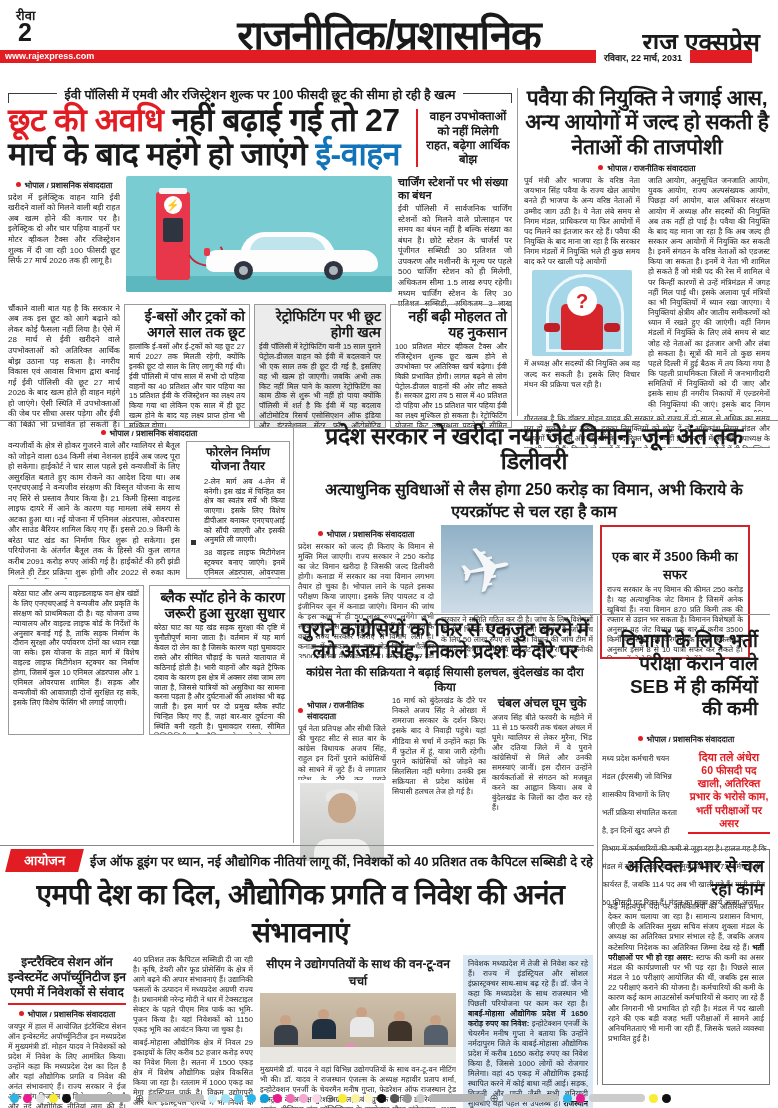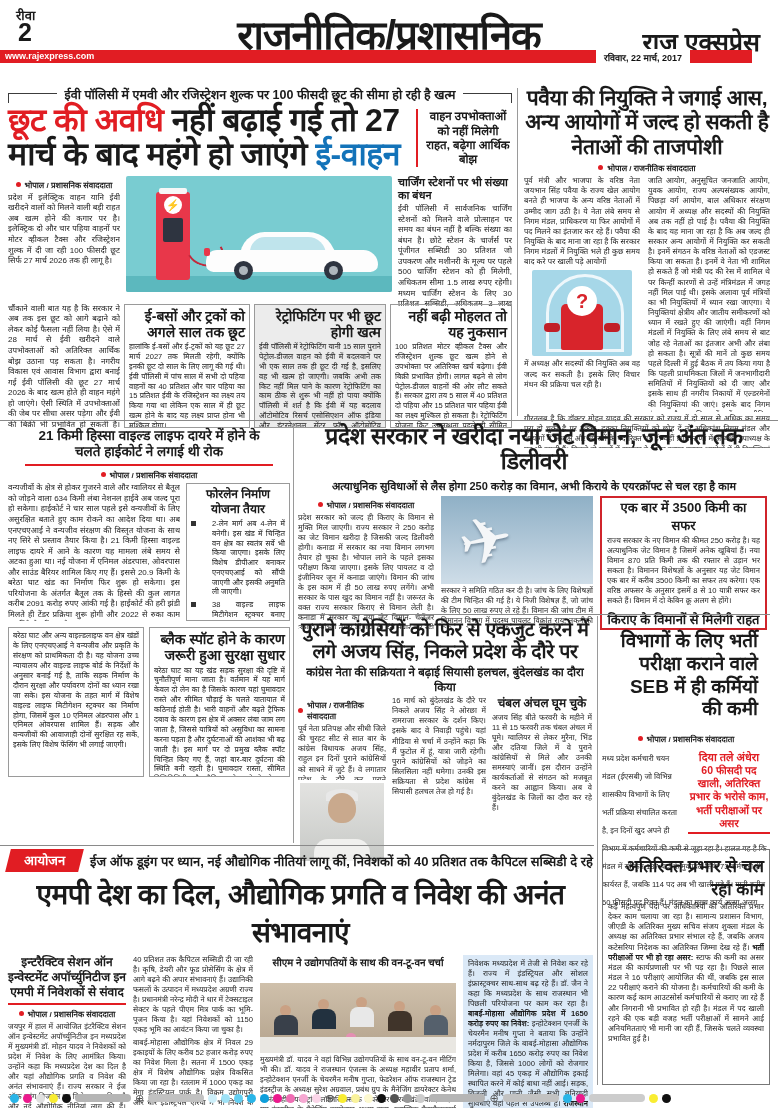--- a/index.html
+++ b/index.html
@@ -68,30 +68,30 @@
   .ca-l{left:12px;} .ca-r{right:12px;}
   .qcirc{position:absolute;left:35px;top:16px;width:30px;height:30px;background:#fff;border-radius:50%;
          color:#d8242b;font-size:20px;font-weight:800;text-align:center;line-height:30px;}
   
   .hwy-head{margin:0;font-size:26px;line-height:1.12;font-weight:800;text-align:center;letter-spacing:-0.5px;}
   .hwy-sub{width:88%;margin:4px auto 0;font-size:13.5px;font-weight:800;text-align:center;line-height:1.2;
            border-bottom:2px solid #e11d23;padding-bottom:4px;}
   .hwy-row{display:flex;gap:6px;margin-top:2px;height:138px;}
   .sidebox{width:104px;flex:0 0 auto;border:1px solid #9a9a9a;padding:3px 4px;box-sizing:border-box;overflow:hidden;}
   .sidebox h4{margin:0 0 3px;font-size:12px;font-weight:800;text-align:center;line-height:1.2;}
-  .blt{display:flex;gap:16px;font-size:7.5px;line-height:1.3;text-align:justify;margin-bottom:3px;}
+  .blt{display:flex;gap:8px;font-size:7.5px;line-height:1.3;text-align:justify;margin-bottom:3px;align-items:flex-end;}
   .blt .sq{flex:0 0 auto;width:5px;height:5px;background:#333;margin-top:2px;}
   .hwy-boxes{display:flex;gap:5px;margin-top:6px;height:150px;}
   
   .jet-head{margin:0;font-size:23px;line-height:1.1;font-weight:800;text-align:center;letter-spacing:-0.4px;}
-  .jet-sub{margin:3px 0 0;font-size:11px;font-weight:bold;text-align:center;}
+  .jet-sub{margin:3px 0 0;font-size:16px;font-weight:bold;text-align:center;}
   .jet-row{display:flex;gap:7px;margin-top:3px;height:134px;}
   .jet-photo{width:152px;height:88px;background:linear-gradient(#8fb0c6,#cfdde8);position:relative;overflow:hidden;flex:0 0 auto;}
   .plane{position:absolute;left:18px;top:8px;font-size:64px;color:#f4f6f8;transform:rotate(-12deg);text-shadow:0 2px 3px rgba(40,60,80,.45);}
-  .redbox{width:167px;flex:0 0 auto;border:2px solid #d0242b;padding:0 5px;box-sizing:border-box;overflow:hidden;}
+  .redbox{width:150px;flex:0 0 auto;border:2px solid #d0242b;padding:20px 5px;box-sizing:border-box;overflow:hidden;}
   .redbox h4{margin:0 0 2px;font-size:13px;font-weight:800;text-align:center;}
   .redbox .jtext{font-size:7.6px;}
   
   .ajay-head{margin:0;font-size:19.5px;line-height:1.14;font-weight:800;text-align:center;letter-spacing:-0.3px;}
   .ajay-sub{margin:2px 0 0;font-size:11.5px;font-weight:bold;text-align:center;}
   .ajay-row{display:flex;gap:6px;margin-top:2px;height:160px;}
   .portrait{width:84px;height:78px;background:linear-gradient(#e3e3e1,#c7c9c6);position:relative;margin:3px auto;overflow:hidden;}
   .p-head{position:absolute;left:28px;top:10px;width:28px;height:30px;background:#c9a98d;border-radius:50% 50% 45% 45%;}
   .p-hair{position:absolute;left:26px;top:6px;width:32px;height:12px;background:#e8e8e8;border-radius:50% 50% 0 0;}
   .p-body{position:absolute;left:14px;bottom:-4px;width:56px;height:26px;background:#f0f0ee;border-radius:14px 14px 0 0;}
@@ -102,21 +102,21 @@
   .q2{color:#e11d23;font-weight:800;font-size:10.5px;line-height:1.25;border-bottom:2px solid #e11d23;padding-bottom:2px;}
   .seb .jtext{font-size:7.6px;}
   
   .mp-top{display:flex;align-items:center;gap:9px;}
   .mp-label{background:#e11d23;color:#fff;font-weight:800;font-size:13px;padding:2px 16px 3px;transform:skewX(-14deg);}
   .mp-label span{display:inline-block;transform:skewX(14deg);}
   .mp-kicker{font-size:13px;font-weight:800;}
   .mp-head{margin:2px 0 0;font-size:28px;font-weight:800;letter-spacing:-0.5px;text-align:center;}
   .mp-row{display:flex;gap:7px;margin-top:5px;height:166px;}
   .mp-sub{font-size:12px;font-weight:800;text-align:center;line-height:1.25;border-bottom:2px solid #e11d23;padding-bottom:3px;}
-  .mp-cap{font-size:10px;font-weight:800;text-align:center;margin-bottom:14px;}
+  .mp-cap{font-size:12px;font-weight:800;text-align:center;margin-bottom:4px;}
   .mp-photo{width:100%;height:70px;background:linear-gradient(#cdbca6,#b5a astronomy);background:linear-gradient(#cfc0ab,#b3a28c);position:relative;overflow:hidden;}
   .person{position:absolute;bottom:18px;width:24px;height:30px;}
   .person .ph{position:absolute;left:6px;top:0;width:11px;height:11px;background:#caa184;border-radius:50%;}
   .person .pb{position:absolute;left:0;top:10px;width:24px;height:20px;border-radius:8px 8px 0 0;background:#39404a;}
   .table{position:absolute;left:0;bottom:0;width:100%;height:16px;background:#e9e7e2;}
   .flower{position:absolute;left:44%;bottom:12px;width:10px;height:8px;background:#e48fb3;border-radius:50%;}
   .bluebox{background:#dbe9f7;padding:4px 5px;box-sizing:border-box;overflow:hidden;height:100%;}
   .bluebox .jtext{font-size:7.6px;}
   .sebc{border:1px solid #777;padding:4px 5px;box-sizing:border-box;overflow:hidden;}
   .sebc h4{margin:0 0 2px;font-size:17px;font-weight:800;text-align:right;}
@@ -131,21 +131,21 @@
 <body>
 
 <div class="page">
 
   <div class="abs hdr-region">रीवा</div>
   <div class="abs hdr-pageno">2</div>
   <div class="abs hdr-section">राजनीतिक/प्रशासनिक</div>
   <div class="abs hdr-mast">राज एक्सप्रेस</div>
   <div class="abs redbar">
     <span class="url">www.rajexpress.com</span>
-    <span class="datebox">रविवार, 22 मार्च, 2017</span>
+    <span class="datebox">रविवार, 22 मार्च, 2031</span>
     <span class="redsq"></span>
   </div>
 
   <div class="abs" style="left:8px;top:86px;width:504px;height:332px;">
     <div class="kickrow">
       <div class="k-line l"></div>
       <div class="kicktxt">ईवी पॉलिसी में एमवी और रजिस्ट्रेशन शुल्क पर 100 फीसदी छूट की सीमा हो रही है खत्म</div>
       <div class="k-line r"></div>
     </div>
     <div class="ev-headrow">
@@ -222,21 +222,20 @@
         <div class="jtext" style="height:60px;">में अध्यक्ष और सदस्यों की नियुक्ति अब वह जल्द कर सकती है। इसके लिए विचार मंथन की प्रक्रिया चल रही है।</div>
       </div>
       <div class="jtext" style="width:122px;">जाति आयोग, अनुसूचित जनजाति आयोग, युवक आयोग, राज्य अल्पसंख्यक आयोग, पिछड़ा वर्ग आयोग, बाल अधिकार संरक्षण आयोग में अध्यक्ष और सदस्यों की नियुक्ति अब तक नहीं हो पाई है। पवैया की नियुक्ति के बाद यह माना जा रहा है कि अब जल्द ही सरकार अन्य आयोगों में नियुक्ति कर सकती है। इनमें संगठन के वरिष्ठ नेताओं को एडजस्ट किया जा सकता है। इनमें वे नेता भी शामिल हो सकते हैं जो मंत्री पद की रेस में शामिल थे पर किन्हीं कारणों से उन्हें मंत्रिमंडल में जगह नहीं मिल पाई थी। इसके अलावा पूर्व मंत्रियों का भी नियुक्तियों में ध्यान रखा जाएगा। ये नियुक्तियां क्षेत्रीय और जातीय समीकरणों को ध्यान में रखते हुए की जाएंगी। वहीं निगम मंडलों में नियुक्ति के लिए लंबे समय से बाट जोह रहे नेताओं का इंतजार अभी और लंबा हो सकता है। सूत्रों की मानें तो कुछ समय पहले दिल्ली में हुई बैठक में तय किया गया है कि पहली प्राथमिकता जिलों में जनभागीदारी समितियों में नियुक्तियों को दी जाए और इसके साथ ही नगरीय निकायों में एल्डरमेनों की नियुक्तियां की जाएं। इसके बाद निगम मंडल और प्राधिकरणों में राजनीतिक नियुक्तियों पर विचार किया जाएगा। इस बात की भी चर्चा सरगर्म है कि फायदेमंद निगम मंडल इस बार वरिष्ठ विधायकों को दिए जाएंगे।</div>
     </div>
     <div class="jtext" style="margin-top:2px;height:34px;font-size:7.7px;">गौरतलब है कि डॉक्टर मोहन यादव की सरकार को राज्य में दो साल से अधिक का समय पूरा हो चुका है पर इक्का, दुक्का नियुक्तियों को छोड़ दें तो अधिकांश निगम मंडल और आयोगों में अध्यक्ष और सदस्यों के पद रिक्त पड़े हैं। वहीं प्राधिकरणों में अध्यक्ष, उपाध्यक्ष के पद भी खाली हैं। पिछले दो सालों में सरकार ने केवल इक्का दुक्का आयोगों में ही नियुक्तियां की हैं। अधिकांश आयोग खाली हैं। इनमें सबसे महत्वपूर्ण राज्य महिला आयोग है। यहां कानूनी पेचीदगियों के चलते अध्यक्ष और सदस्यों की नियुक्ति न होने से हजारों मामले सुनवाई के लिए लंबित हैं। इसके अलावा राज्य अनुसूचित</div>
   </div>
 
   <div class="abs rule-h" style="left:0;top:420px;width:778px;"></div>
 
   <div class="abs" style="left:8px;top:424px;width:282px;height:418px;">
-    <div class="hwy-sub">21 किमी हिस्सा वाइल्ड लाइफ दायरे में होने के चलते हाईकोर्ट ने लगाई थी रोक</div>
     <div class="byline">
         <span class="dot"></span>
         <span>भोपाल / प्रशासनिक संवाददाता</span>
       </div>
     <div class="hwy-row">
       <div class="jtext" style="flex:1;">वन्यजीवों के क्षेत्र से होकर गुजरने वाले और ग्वालियर से बैतूल को जोड़ने वाला 634 किमी लंबा नेशनल हाईवे अब जल्द पूरा हो सकेगा। हाईकोर्ट ने चार साल पहले इसे वन्यजीवों के लिए असुरक्षित बताते हुए काम रोकने का आदेश दिया था। अब एनएचएआई ने वन्यजीव संरक्षण की विस्तृत योजना के साथ नए सिरे से प्रस्ताव तैयार किया है। 21 किमी हिस्सा वाइल्ड लाइफ दायरे में आने के कारण यह मामला लंबे समय से अटका हुआ था। नई योजना में एनिमल अंडरपास, ओवरपास और साउंड बैरियर शामिल किए गए हैं। इससे 20.9 किमी के बरेठा घाट खंड का निर्माण फिर शुरू हो सकेगा। इस परियोजना के अंतर्गत बैतूल तक के हिस्से की कुल लागत करीब 2091 करोड़ रुपए आंकी गई है। हाईकोर्ट की हरी झंडी मिलते ही टेंडर प्रक्रिया शुरू होगी और 2022 से रुका काम नए सिरे से गति पकड़ेगा।</div>
       <div class="sidebox">
         <h4>फोरलेन निर्माण योजना तैयार</h4>
         <div class="blt">
             <span class="sq"></span>

